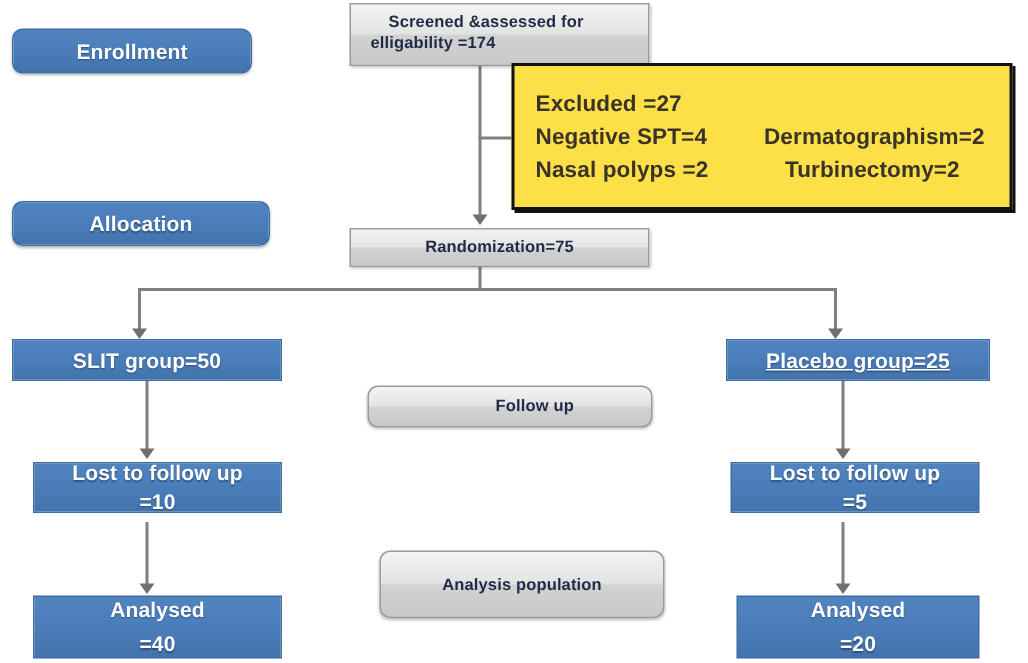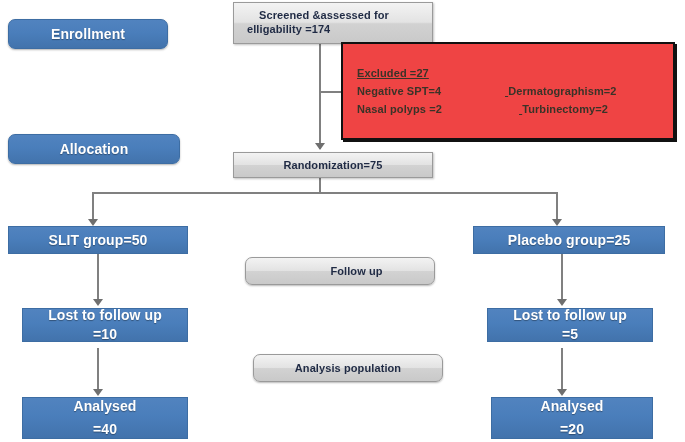--- a/index.html
+++ b/index.html
@@ -51,30 +51,29 @@
   .gray.pill{
     border-radius:7px;
     box-shadow:0 1px 2px rgba(0,0,0,.28);
   }
   .gray.sharp{
     box-shadow:1px 1px 2px rgba(0,0,0,.25);
   }
 
   
   .framed{
-    background:#ef4444;
+    background:#fde047;
     border:2px solid #111111;
     box-shadow:2px 2px 0 #111111;
     color:#3a3328;
-    font-size:11px;
+    font-size:15px;
     align-items:flex-start;
     justify-content:center;
     text-align:left;
     padding:6px 0 6px 14px;
-    text-decoration:underline;
   }
   .framed .exrow{
     width:100%;
     display:block;
     line-height:1.0;
     margin:3.5px 0;
     white-space:nowrap;
   }
   .framed .exrow .c2{display:inline-block;}
 
@@ -128,21 +127,21 @@
   </div>
 
   <div class="node blue pill" style="left:8px;top:134px;width:172px;height:30px;">
     <span>Allocation</span>
   </div>
 
   <div class="node gray pill" style="left:245px;top:257px;width:190px;height:28px;padding-left:33px;">
     <span>Follow up</span>
   </div>
 
-  <div class="node gray pill" style="left:253px;top:354px;width:190px;height:28px;">
+  <div class="node gray pill" style="left:253px;top:367px;width:190px;height:45px;">
     <span>Analysis population</span>
   </div>
 
   <div class="node gray sharp line1" style="left:233px;top:2px;width:200px;height:42px;">
     <span style="display:block;width:100%;text-align:left;padding-left:25px;box-sizing:border-box;">Screened &amp;assessed for</span>
     <span style="display:block;width:100%;text-align:left;padding-left:13px;box-sizing:border-box;">elligability =174</span>
   </div>
 
   <div class="node framed" style="left:341px;top:42px;width:334px;height:98px;">
     <span class="exrow">
@@ -159,21 +158,21 @@
   </div>
 
   <div class="node gray sharp" style="left:233px;top:152px;width:200px;height:26px;">
     <span>Randomization=75</span>
   </div>
 
   <div class="node blue" style="left:8px;top:226px;width:180px;height:28px;">
     <span>SLIT group=50</span>
   </div>
 
-  <div class="node blue" style="left:473px;top:226px;width:192px;height:28px;">
+  <div class="node blue" style="left:484px;top:226px;width:176px;height:28px;text-decoration:underline;">
     <span>Placebo group=25</span>
   </div>
 
   <div class="node blue line2" style="left:22px;top:308px;width:166px;height:34px;">
     <span>Lost to follow up</span>
     <span>=10</span>
   </div>
 
   <div class="node blue line2" style="left:487px;top:308px;width:166px;height:34px;">
     <span>Lost to follow up</span>

